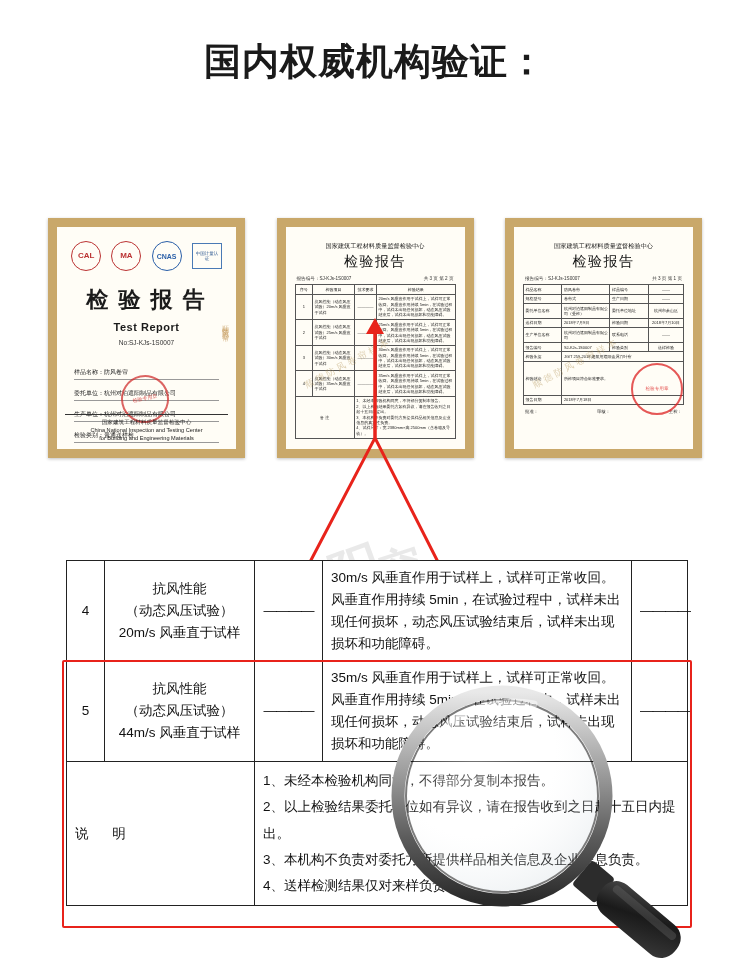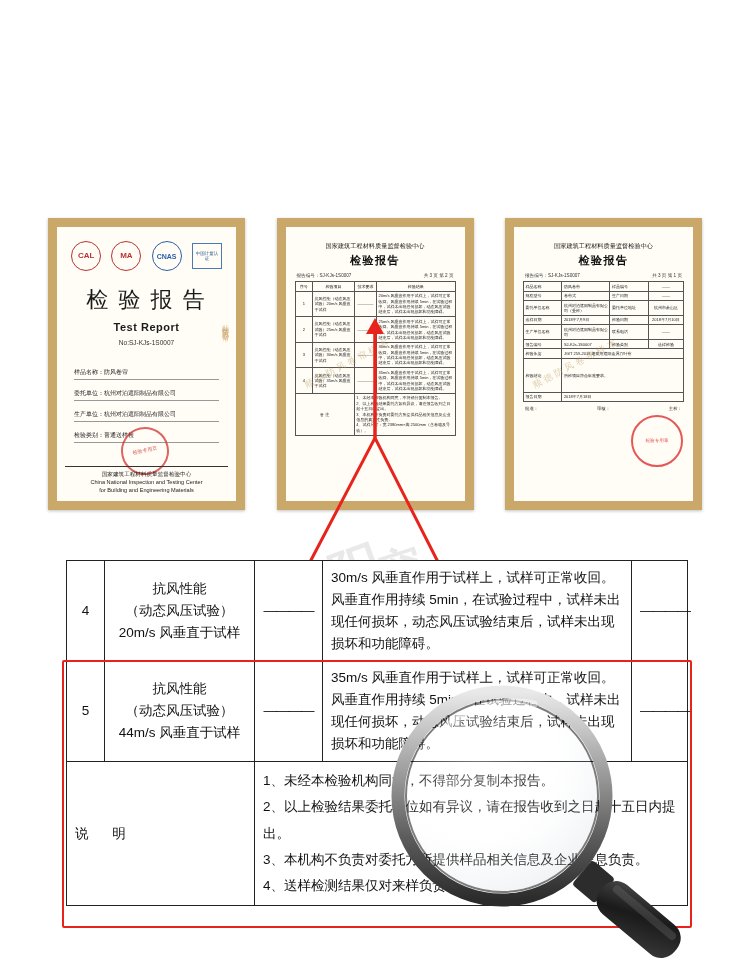--- a/index.html
+++ b/index.html
@@ -36,21 +36,21 @@
     left: 0;
     width: 750px;
     height: 300px;
     display: flex;
     justify-content: space-between;
     padding: 0 48px;
   }
   .cert {
     position: relative;
     width: 197px;
-    height: 292px;
+    height: 240px;
     background: #fdfaf2;
     box-shadow: 0 1px 3px rgba(0,0,0,0.25);
   }
   .cert.framed {
     border: 9px solid #c9a86a;
     background: #fffdf6;
   }
   .cert-inner {
     position: absolute;
     inset: 0;
@@ -83,21 +83,21 @@
     color: #27548f;
     font-size: 4.5px;
     display: flex; align-items: center; justify-content: center;
     text-align: center;
     line-height: 1.15;
     padding: 1px;
   }
   .cert-title-cn {
     text-align: center;
     font-size: 22px;
-    font-weight: normal;
+    font-weight: bold;
     letter-spacing: 2px;
     color: #1b1b1b;
     margin-top: 12px;
   }
   .cert-title-en {
     text-align: center;
     font-size: 11px;
     font-weight: bold;
     color: #1b1b1b;
     margin-top: 6px;
@@ -160,22 +160,22 @@
   
   .sheet-head {
     text-align: center;
     font-size: 6.2px;
     color: #111;
     margin-top: 6px;
     line-height: 1.5;
   }
   .sheet-title {
     text-align: center;
-    font-size: 11px;
-    font-weight: bold;
+    font-size: 14px;
+    font-weight: normal;
     letter-spacing: 1.5px;
     color: #111;
     margin-top: 3px;
   }
   .sheet-meta {
     display: flex;
     justify-content: space-between;
     font-size: 4.6px;
     color: #333;
     margin-top: 5px;
@@ -293,20 +293,21 @@
     pointer-events: none;
     user-select: none;
   }
 </style>
 </head>
 <body>
 
 <div class="page">
 
   <div class="headline">
+    <div class="headline-line">国内权威机构验证：</div>
   </div>
 
   <div class="certs">
 
     <div class="cert framed">
       <div class="cert-inner">
         <div class="logos">
           <div class="logo-badge">CAL</div>
           <div class="logo-badge">MA</div>
           <div class="logo-badge blue">CNAS</div>

